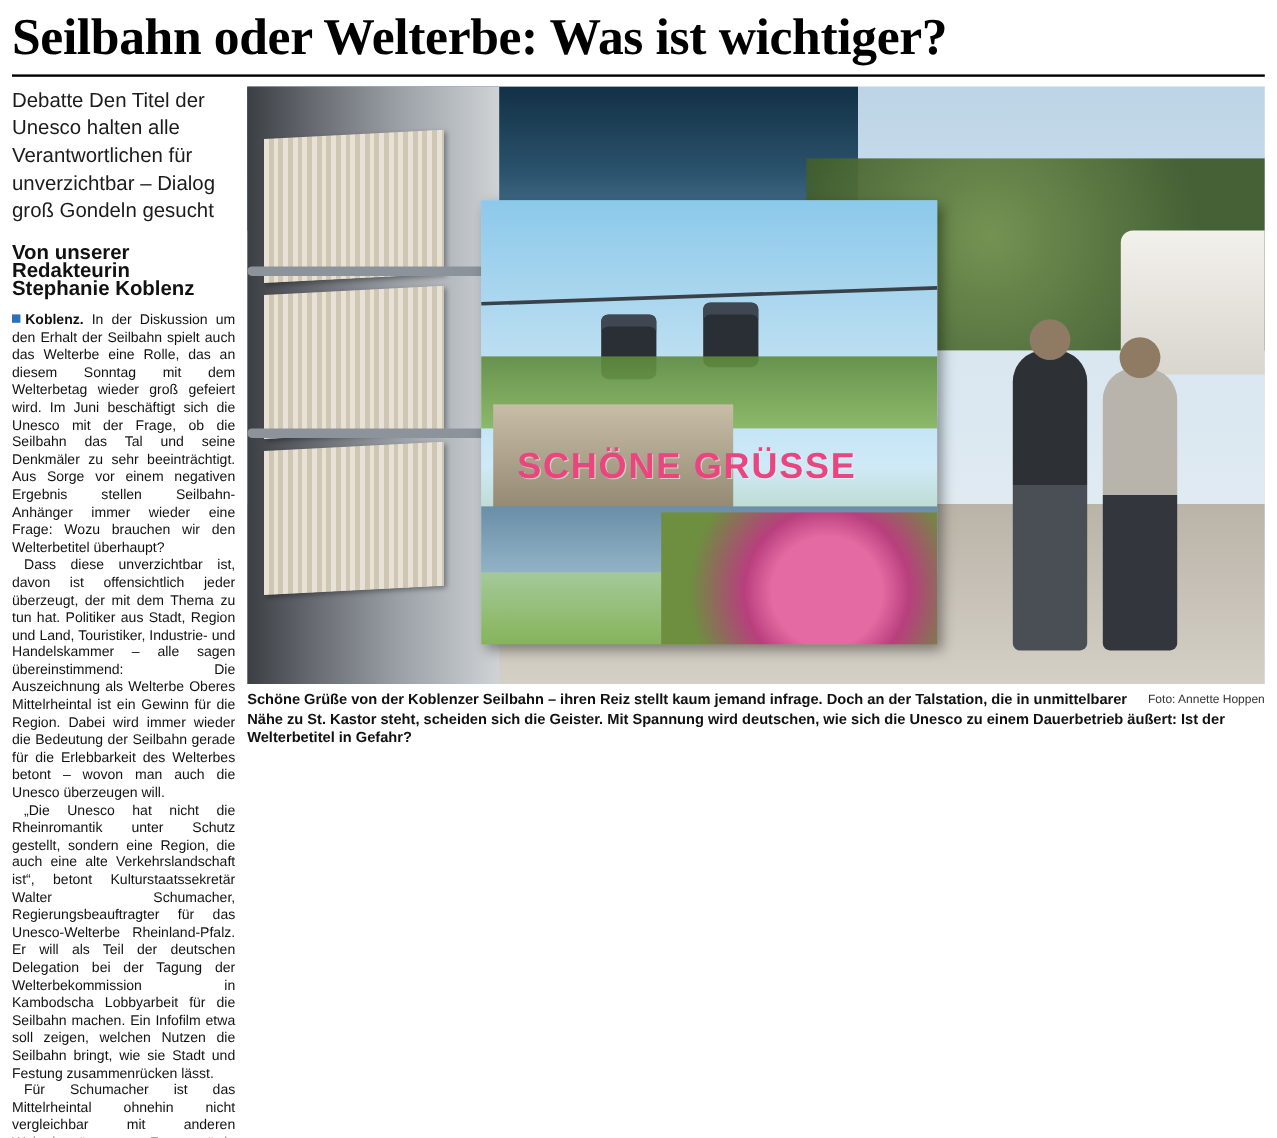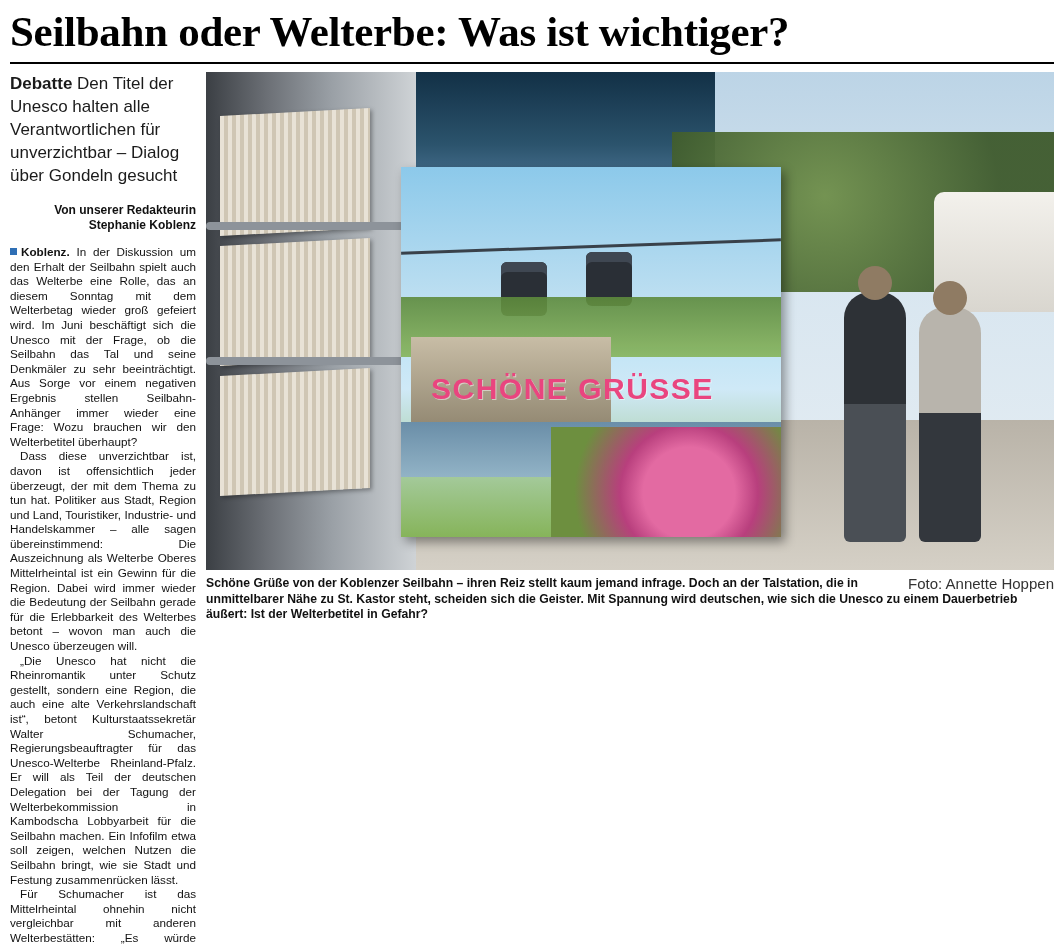--- a/index.html
+++ b/index.html
@@ -45,29 +45,28 @@
     flex: 0 0 196px;
     padding-right: 10px;
     box-sizing: border-box;
   }
   .lead-text {
     font-size: 17px;
     line-height: 23px;
     color: #1b1b1b;
   }
   .lead-text .label {
-    font-weight: bold;
+    font-weight: normal;
   }
   .byline {
     margin-top: 16px;
-    font-size: 12px;
+    font-size: 17px;
     font-weight: bold;
     line-height: 15px;
     color: #111;
-    text-align: right;
   }
   .lead-body {
     margin-top: 12px;
     font-size: 11.7px;
     line-height: 14.6px;
     text-align: justify;
     hyphens: auto;
   }
   .lead-body p {
     margin: 0 0 0 0;
@@ -222,38 +221,38 @@
   }
   .caption {
     font-size: 12.2px;
     line-height: 15.5px;
     font-weight: bold;
     margin-top: 6px;
     color: #111;
   }
   .caption .credit {
     font-weight: normal;
-    font-size: 15px;
+    font-size: 10px;
     color: #333;
     float: right;
   }
 </style>
 </head>
 <body>
 
 <div class="page">
 
   <h1 class="headline">Seilbahn oder Welterbe: Was ist wichtiger?</h1>
   <div class="rule-top"></div>
 
   <div class="top-area">
 
     <div class="lead-col">
       <div class="lead-text">
-        <span class="label">Debatte</span><span> Den Titel der Unesco halten alle Verantwortlichen für unverzichtbar – Dialog über Gondeln gesucht</span>
+        <span class="label">Debatte</span><span> Den Titel der Unesco halten alle Verantwortlichen für unverzichtbar – Dialog groß Gondeln gesucht</span>
       </div>
       <div class="byline">
         <div>Von unserer Redakteurin</div>
         <div>Stephanie Koblenz</div>
       </div>
       <div class="lead-body">
         <p class="first"><span class="sq"></span><span class="place">Koblenz.</span><span> In der Diskussion um den Erhalt der Seilbahn spielt auch das Welterbe eine Rolle, das an diesem Sonntag mit dem Welterbetag wieder groß gefeiert wird. Im Juni beschäftigt sich die Unesco mit der Frage, ob die Seilbahn das Tal und seine Denkmäler zu sehr beeinträchtigt. Aus Sorge vor einem negativen Ergebnis stellen Seilbahn-Anhänger immer wieder eine Frage: Wozu brauchen wir den Welterbetitel überhaupt?</span></p>
         <p>Dass diese unverzichtbar ist, davon ist offensichtlich jeder überzeugt, der mit dem Thema zu tun hat. Politiker aus Stadt, Region und Land, Touristiker, Industrie- und Handelskammer – alle sagen übereinstimmend: Die Auszeichnung als Welterbe Oberes Mittelrheintal ist ein Gewinn für die Region. Dabei wird immer wieder die Bedeutung der Seilbahn gerade für die Erlebbarkeit des Welterbes betont – wovon man auch die Unesco überzeugen will.</p>
         <p>„Die Unesco hat nicht die Rheinromantik unter Schutz gestellt, sondern eine Region, die auch eine alte Verkehrslandschaft ist“, betont Kulturstaatssekretär Walter Schumacher, Regierungsbeauftragter für das Unesco-Welterbe Rheinland-Pfalz. Er will als Teil der deutschen Delegation bei der Tagung der Welterbekommission in Kambodscha Lobbyarbeit für die Seilbahn machen. Ein Infofilm etwa soll zeigen, welchen Nutzen die Seilbahn bringt, wie sie Stadt und Festung zusammenrücken lässt.</p>
         <p>Für Schumacher ist das Mittelrheintal ohnehin nicht vergleichbar mit anderen Welterbestätten: „Es würde niemand auf die Idee kommen, neben die Porta Nigra ein</p>

